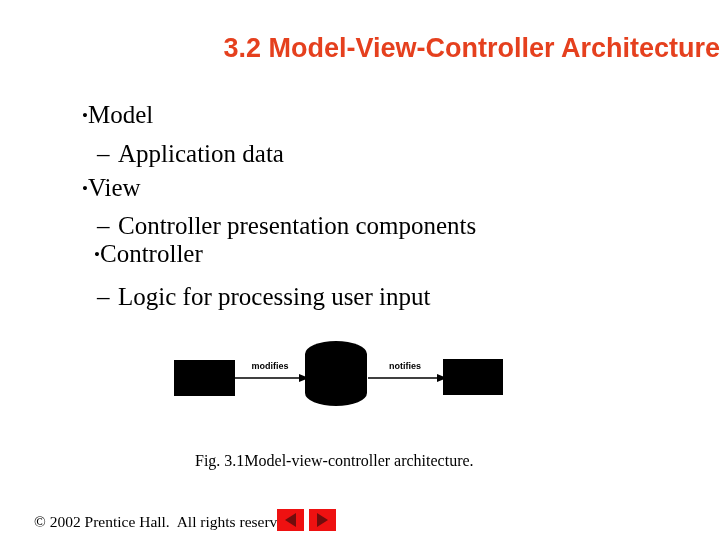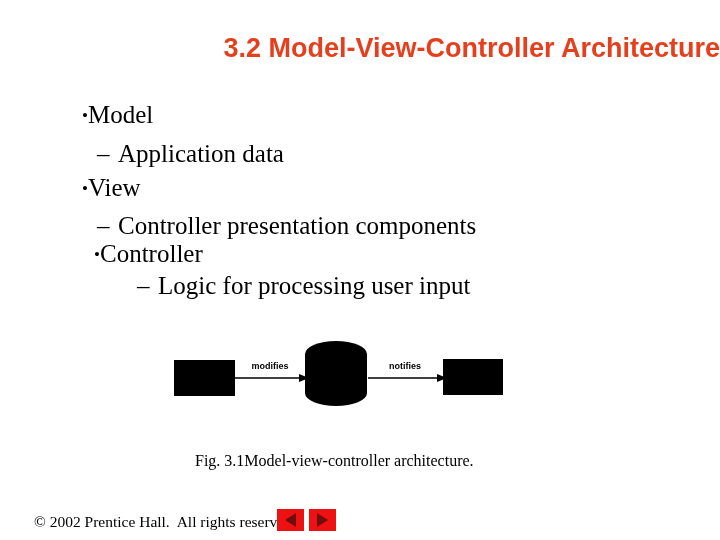--- a/index.html
+++ b/index.html
@@ -108,21 +108,21 @@
 <div class="abs bullet-row" style="top:174px;">
   <span class="bullet-glyph">•</span><span>View</span>
 </div>
 <div class="abs sub-row" style="top:212px;">
   <span class="dash-glyph">–</span><span>Controller presentation components</span>
 </div>
 
 <div class="abs bullet-row" style="top:240px;margin-left:12px;">
   <span class="bullet-glyph">•</span><span>Controller</span>
 </div>
-<div class="abs sub-row" style="top:272px;margin-left:40px;">
+<div class="abs sub-row" style="top:283px;">
   <span class="dash-glyph">–</span><span>Logic for processing user input</span>
 </div>
 
 <svg class="abs diagram-svg" width="400" height="90" viewBox="0 0 400 90">
 
   <rect x="14" y="25" width="61" height="36" fill="#000000"></rect>
 
   <line x1="75" y1="43" x2="139" y2="43" stroke="#000000" stroke-width="1.5"></line>
   <polygon points="139,39 149,43 139,47" fill="#000000"></polygon>
   <text x="110" y="34" text-anchor="middle" class="diagram-label">modifies</text>

